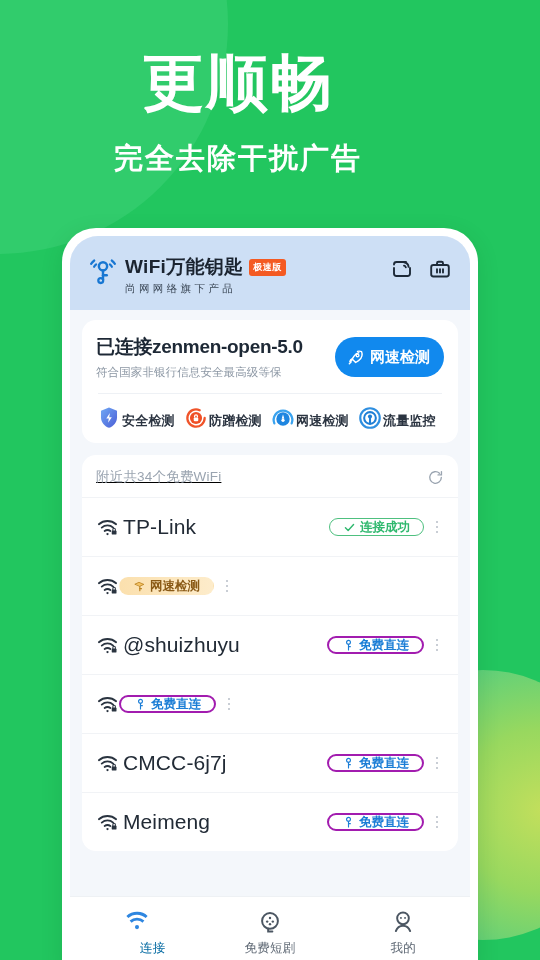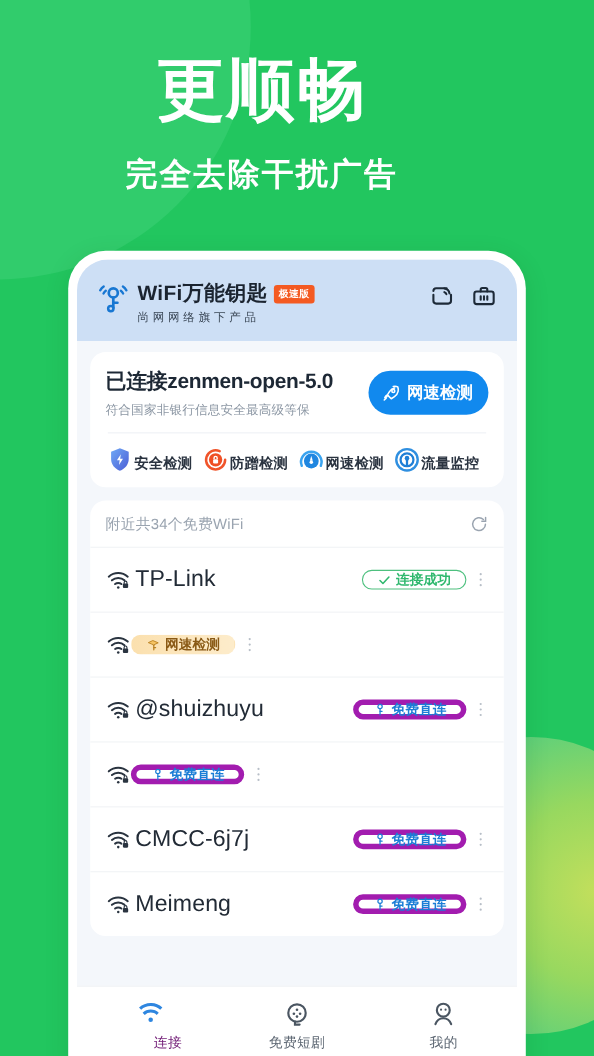--- a/index.html
+++ b/index.html
@@ -116,22 +116,23 @@
   }
 
   
   #list-card{
     margin:12px 12px 0 12px;
     background:#ffffff;
     border-radius:14px;
     overflow:hidden;
   }
   #list-header{
-    display:flex; align-items:flex-start;
+    display:flex; align-items:flex-end;
     padding:13px 14px 11px 14px;
+    text-decoration:underline;
   }
   #list-count{ flex:1; font-size:13.5px; color:#9aa4b0; letter-spacing:.2px; }
   #refresh-icon{ width:17px; height:17px; cursor:pointer; }
 
   .wifi-row{
     display:flex; align-items:center;
     padding:11px 12px 11px 14px;
     border-top:1px solid #f1f3f6;
     min-height:59px;
   }
@@ -144,41 +145,41 @@
     flex:none;
     display:flex; align-items:center; justify-content:center; gap:4px;
     height:18px; padding:0 13px;
     border-radius:16px;
     font-size:12.5px; font-weight:bold;
     cursor:pointer; white-space:nowrap;
   }
   .pill-success{ border:1px solid #4ec07f; color:#2fb86e; background:#ffffff; }
   .pill-vip{ border:1px solid transparent; color:#8a5a16; background:#fbe3b2;
              background:linear-gradient(90deg,#fbe0ae,#fdeccb); }
-  .pill-free{ border:5px solid #a21caf; color:#1c7ed6; background:#ffffff; }
+  .pill-free{ border:2px solid #a21caf; color:#1c7ed6; background:#ffffff; }
   .pill-icon{ width:13px; height:13px; flex:none; }
   .more-dots{
     width:18px; flex:none; display:flex; flex-direction:column;
     align-items:center; gap:2.5px; margin-left:4px; cursor:pointer;
   }
   .more-dots i{ width:2.6px; height:2.6px; border-radius:50%; background:#b7bec7; display:block; }
 
   
   #bottom-nav{
     position:absolute; left:0; right:0; bottom:0;
     height:72px; background:#ffffff;
     border-top:1px solid #eef1f4;
     display:flex; align-items:center;
   }
   .nav-item{
     flex:1; display:flex; flex-direction:column; align-items:center; cursor:pointer;
   }
   .nav-icon{ width:26px; height:26px; }
   .nav-label{ margin-top:5px; font-size:12.5px; color:#5c6672; letter-spacing:.3px; }
-  .nav-item.active .nav-label{ color:#701a75;margin-left:32px; }
+  .nav-item.active .nav-label{ color:#0369a1;margin-left:32px; }
 </style>
 </head>
 <body>
 
 <div id="bg-layer">
   <div id="blob-topleft"></div>
   <div id="blob-right"></div>
 </div>
 
 <div id="hero">

